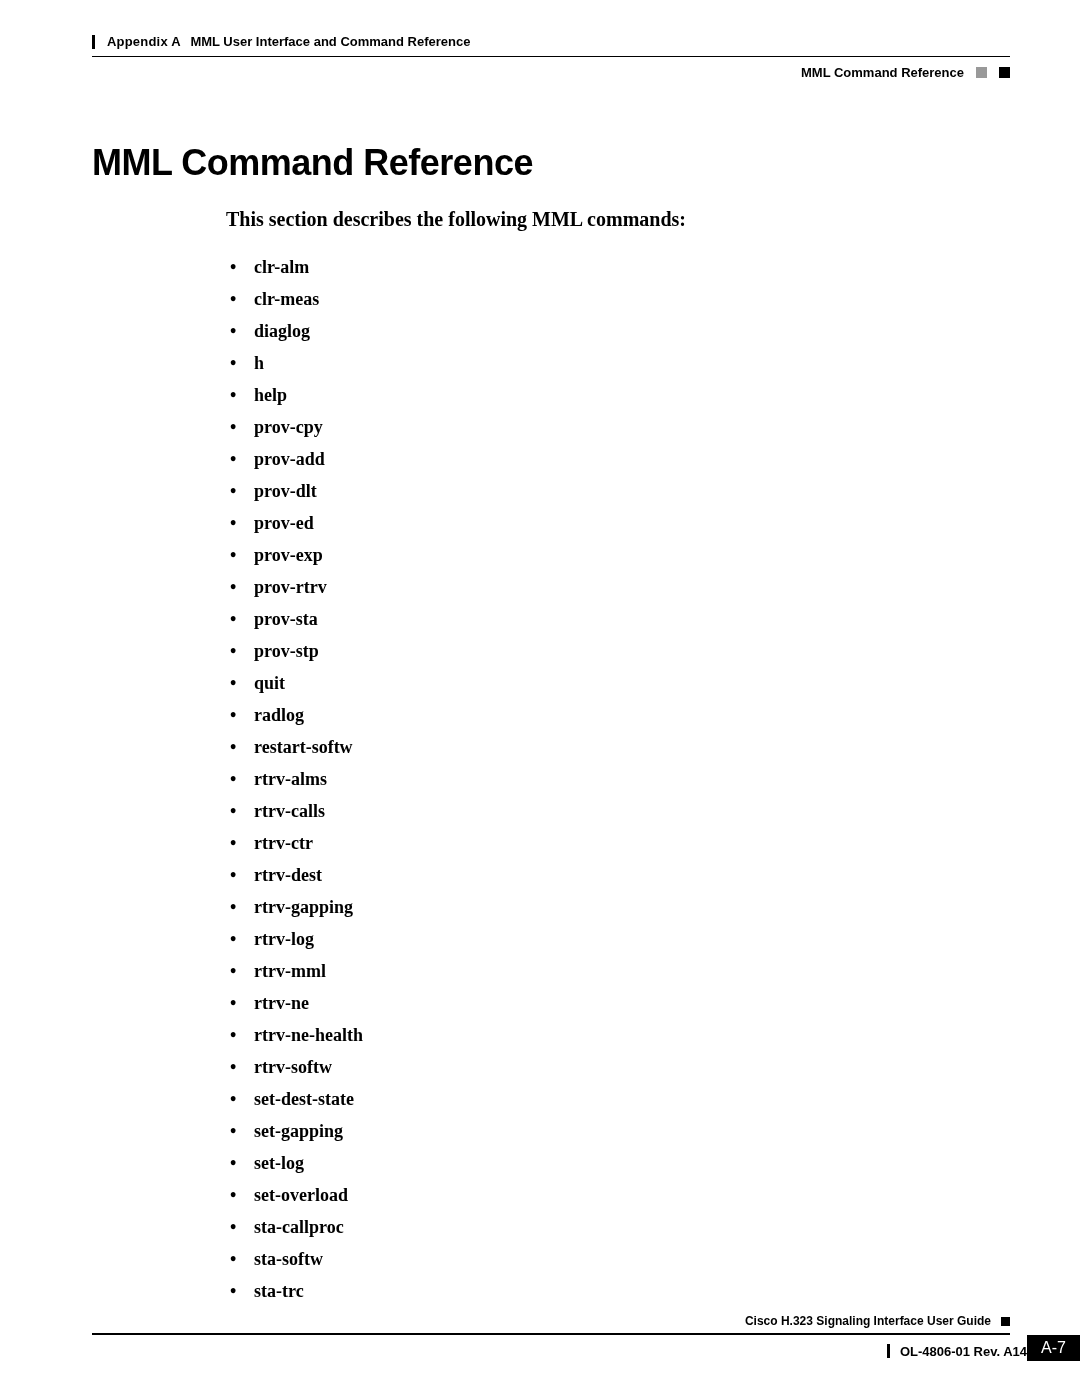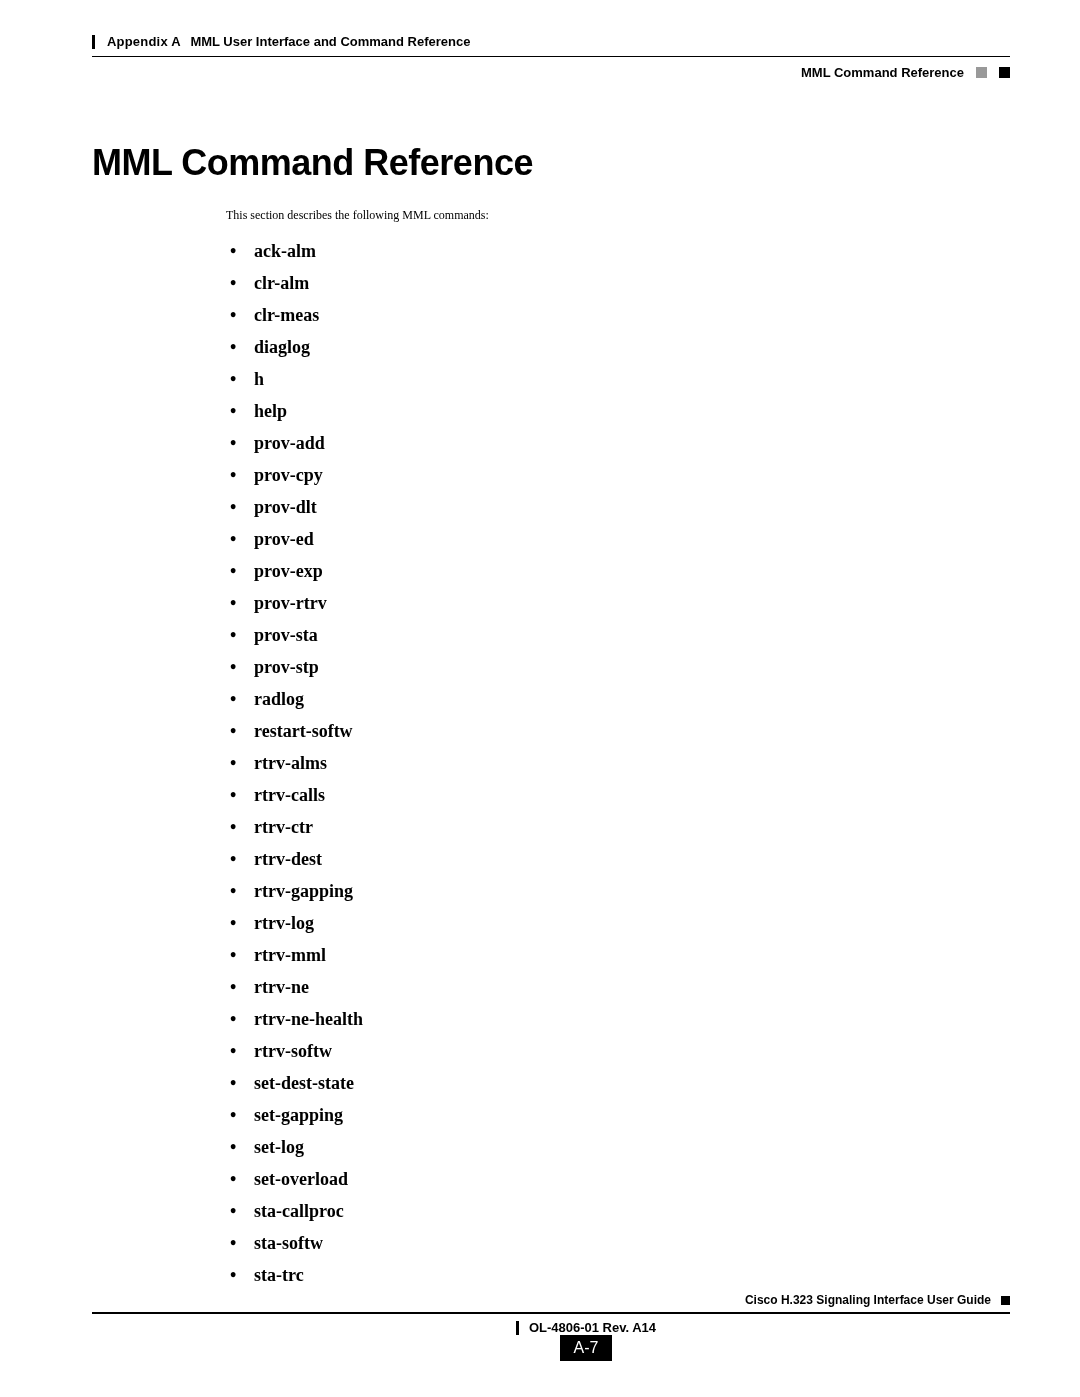--- a/index.html
+++ b/index.html
@@ -70,22 +70,23 @@
   
   .h1 {
     font-family: Arial, Helvetica, sans-serif;
     font-weight: 800;
     font-size: 36px;
     letter-spacing: -0.5px;
     margin-top: 62px;
     margin-bottom: 24px;
   }
   .intro {
-    font-size: 12px;
+    font-size: 20px;
     margin-left: 134px;
+    font-weight: bold;
   }
   ul.cmds {
     list-style: none;
     margin: 0 0 0 134px;
     padding: 0;
   }
   ul.cmds li {
     font-weight: bold;
     font-size: 18px;
     line-height: 1;
@@ -127,21 +128,20 @@
     border: 0;
     height: 2px;
     background: #000;
     margin-right: 70px;
   }
   .footer-bar {
     display: flex;
     align-items: center;
     justify-content: flex-end;
     margin-top: 0;
-    flex-direction: column;
   }
   .footer-rev {
     font-family: Arial, Helvetica, sans-serif;
     font-weight: bold;
     font-size: 13px;
     display: flex;
     align-items: center;
     gap: 10px;
     margin-top: 6px;
   }
@@ -179,34 +179,34 @@
       <span class="sq grey"></span>
       <span class="sq"></span>
     </div>
   </div>
 
   <h1 class="h1">MML Command Reference</h1>
 
   <p class="intro">This section describes the following MML commands:</p>
 
   <ul class="cmds" id="cmd-list">
-      <li>ack-alm</li>
       <li>clr-alm</li>
       <li>clr-meas</li>
       <li>diaglog</li>
       <li>h</li>
       <li>help</li>
+      <li>prov-cpy</li>
       <li>prov-add</li>
-      <li>prov-cpy</li>
       <li>prov-dlt</li>
       <li>prov-ed</li>
       <li>prov-exp</li>
       <li>prov-rtrv</li>
       <li>prov-sta</li>
       <li>prov-stp</li>
+      <li>quit</li>
       <li>radlog</li>
       <li>restart-softw</li>
       <li>rtrv-alms</li>
       <li>rtrv-calls</li>
       <li>rtrv-ctr</li>
       <li>rtrv-dest</li>
       <li>rtrv-gapping</li>
       <li>rtrv-log</li>
       <li>rtrv-mml</li>
       <li>rtrv-ne</li>

